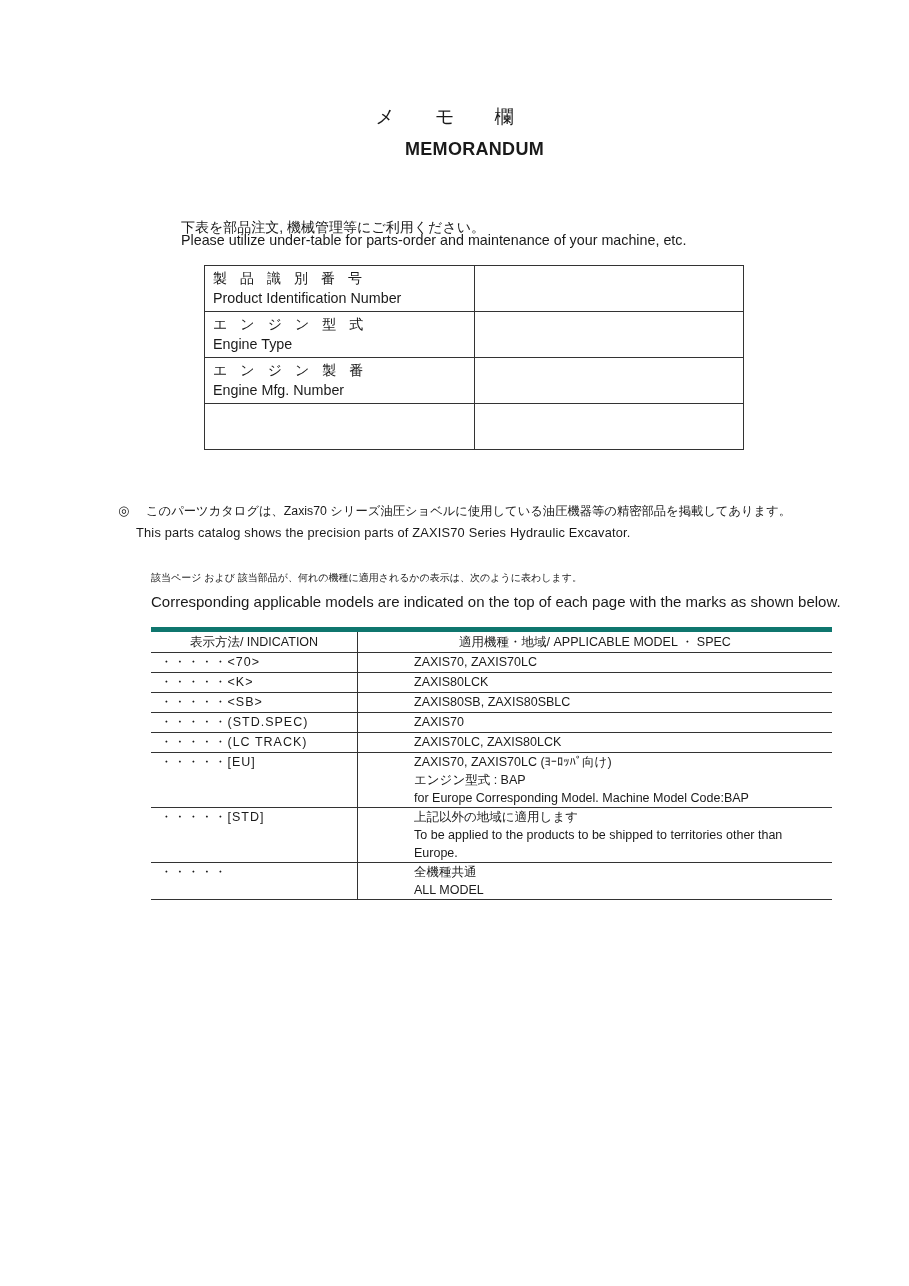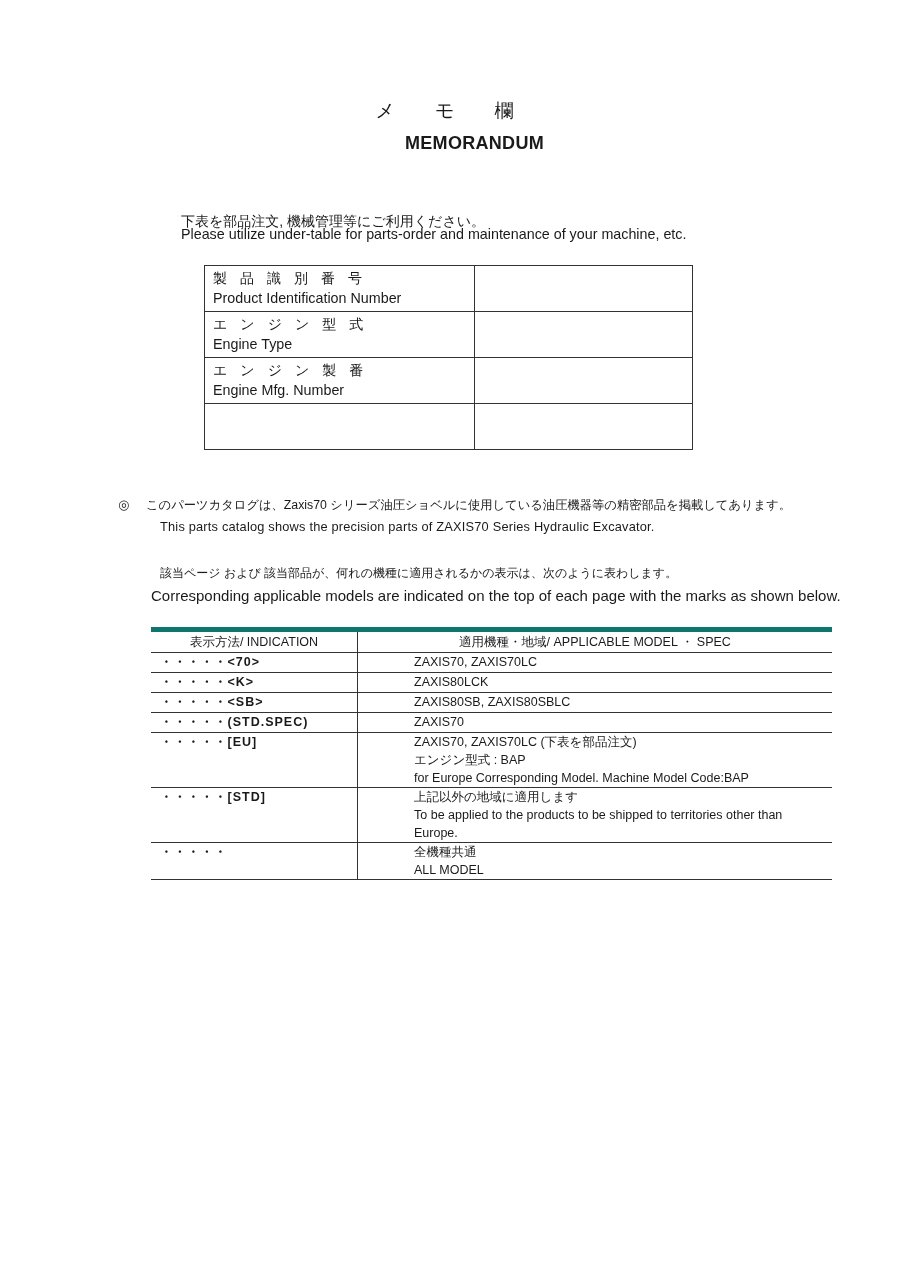--- a/index.html
+++ b/index.html
@@ -4,63 +4,63 @@
   <style>
     html, body { margin: 0; padding: 0; }
     body {
       width: 909px; height: 1286px;
       background: #ffffff;
       position: relative;
       overflow: hidden;
       font-family: "Liberation Sans", "DejaVu Sans", sans-serif;
       color: #1a1a1a;
     }
-    .abs { position: absolute; white-space: nowrap; }
+    .abs { position: absolute; white-space: nowrap; margin-top: 6px; }
     .title-jp { left: 0; width: 909px; top: 98px; text-align: center; font-size: 19px; letter-spacing: 40px; padding-left: 20px; box-sizing: border-box; }
     .title-en { left: 0; width: 949px; top: 133px; text-align: center; font-size: 18px; font-weight: bold; letter-spacing: 0.3px; }
     .intro-jp { left: 181px; top: 213px; font-size: 14px; }
     .intro-en { left: 181px; top: 226px; font-size: 14.3px; }
 
     .id-table {
-      position: absolute; left: 204px; top: 265px; width: 489px; height: 183px;
+      position: absolute; left: 204px; top: 265px; width: 540px; height: 183px;
       border-collapse: collapse;
     }
     .id-table td {
       border: 1px solid #333;
       vertical-align: top;
       padding: 0 0 0 8px;
       height: 45px;
       font-size: 14.3px;
     }
     .id-table td.lbl { width: 261px; }
     .id-table .jp { display: block; letter-spacing: 13px; font-size: 14px; line-height: 20px; margin-top: 2px; }
     .id-table .en { display: block; line-height: 20px; }
 
     .note-mark { left: 118px; top: 497px; font-size: 13px; }
     .note-jp { left: 146px; top: 497px; font-size: 12.3px; }
-    .note-en { left: 160px; top: 519px; font-size: 12.8px; letter-spacing: 0.2px; }
-    .ind-jp { left: 160px; top: 565px; font-size: 12px; }
+    .note-en { left: 136px; top: 519px; font-size: 12.8px; letter-spacing: 0.2px; }
+    .ind-jp { left: 151px; top: 565px; font-size: 10px; }
     .ind-en { left: 151px; top: 587px; font-size: 15px; }
 
     .model-table {
       position: absolute; left: 151px; top: 627px; width: 681px;
       border-collapse: collapse;
       font-size: 12.5px;
     }
     .model-table th, .model-table td {
       border-bottom: 1px solid #333;
       padding: 0 0 0 8px;
       text-align: left;
       font-weight: normal;
       vertical-align: top;
       line-height: 18px;
     }
     .model-table thead th { border-top: 5px solid #0f766e; text-align: center; padding: 1px 0 1px 0; }
     .model-table .c1 { width: 197px; border-right: 1px solid #333; }
-    .model-table td.c1 { padding-left: 9px; font-weight: bold; }
+    .model-table td.c1 { padding-left: 9px; }
     .model-table td .ln { display: block; line-height: 18px; margin-left: 48px; }
     .model-table tr.single td { height: 19px; }
     .dots { letter-spacing: 1px; }
   </style>
 </head>
 <body>
 
 <div class="abs title-jp">メモ欄</div>
 <div class="abs title-en">MEMORANDUM</div>
 
@@ -128,24 +128,30 @@
       <td>
           <span class="ln">ZAXIS80SB, ZAXIS80SBLC</span>
         </td>
     </tr>
     <tr class="single">
       <td class="c1 dots">・・・・・(STD.SPEC)</td>
       <td>
           <span class="ln">ZAXIS70</span>
         </td>
     </tr>
+    <tr class="single">
+      <td class="c1 dots">・・・・・(LC TRACK)</td>
+      <td>
+          <span class="ln">ZAXIS70LC, ZAXIS80LCK</span>
+        </td>
+    </tr>
     <tr>
       <td class="c1 dots">・・・・・[EU]</td>
       <td>
-        <span class="ln">ZAXIS70, ZAXIS70LC (下表を部品注文)</span>
+        <span class="ln">ZAXIS70, ZAXIS70LC (ﾖｰﾛｯﾊﾟ向け)</span>
         <span class="ln">エンジン型式 : BAP</span>
         <span class="ln">for Europe Corresponding Model. Machine Model Code:BAP</span>
       </td>
     </tr>
     <tr>
       <td class="c1 dots">・・・・・[STD]</td>
       <td>
         <span class="ln">上記以外の地域に適用します</span>
         <span class="ln">To be applied to the products to be shipped to territories other than</span>
         <span class="ln">Europe.</span>

